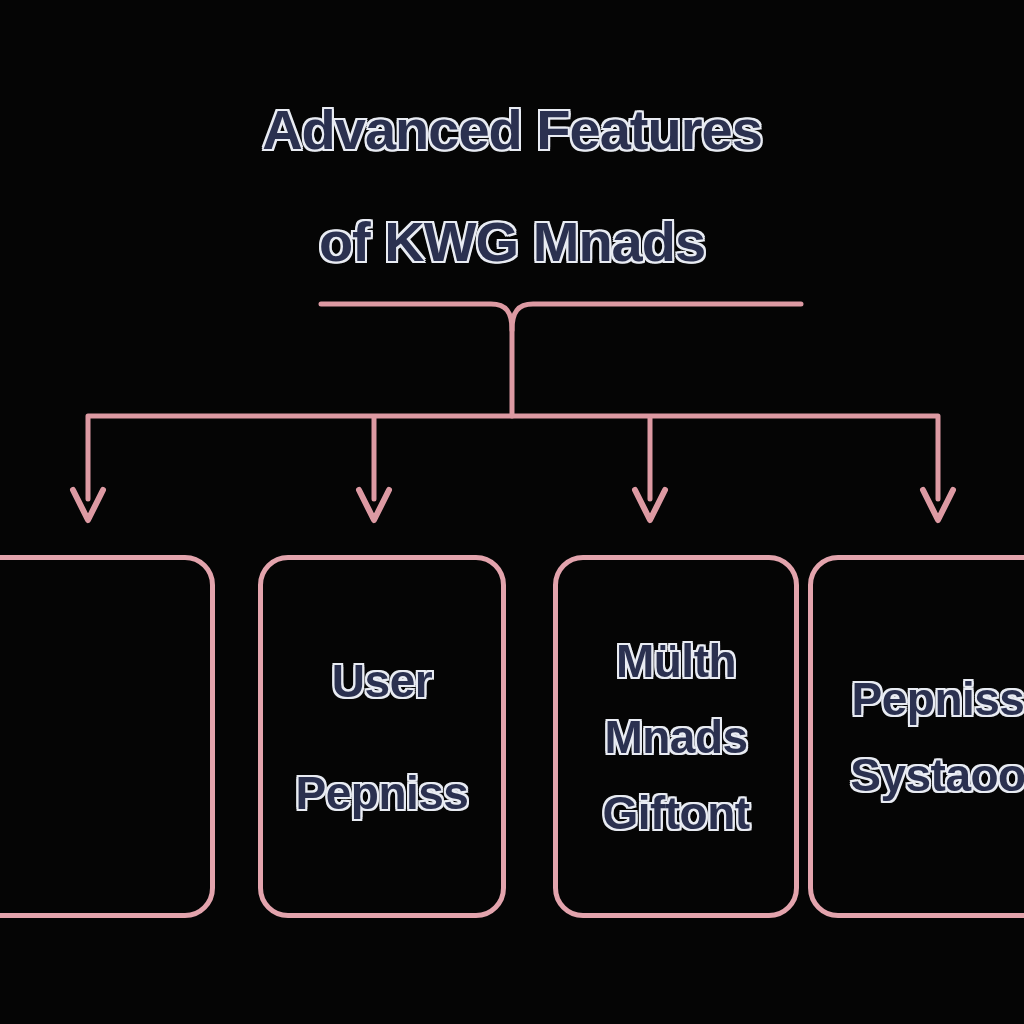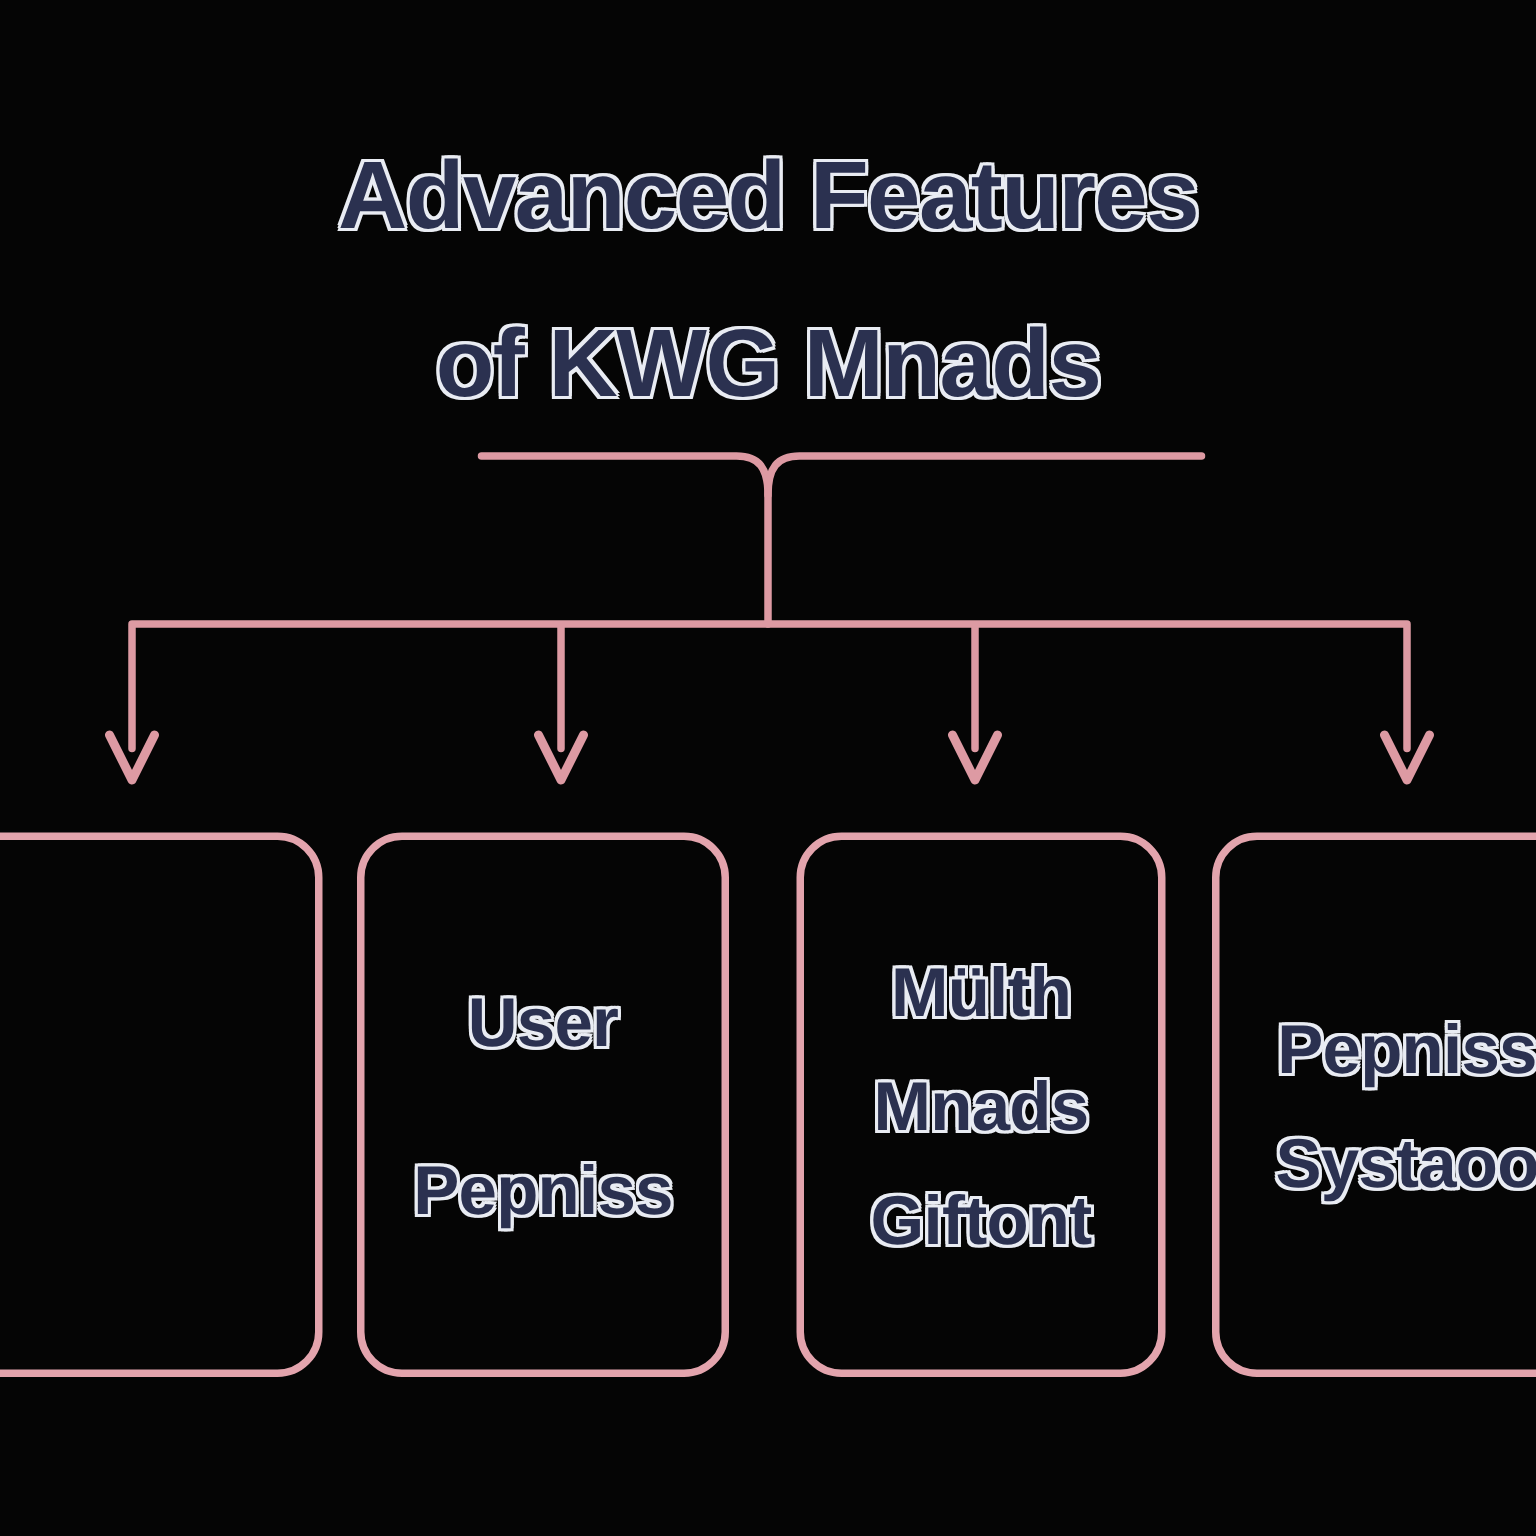--- a/index.html
+++ b/index.html
@@ -27,21 +27,21 @@
        2px  0   0 var(--text-outline-light, #e9ecf3),
        0   -2px 0 var(--text-outline-light, #e9ecf3),
        0    2px 0 var(--text-outline-light, #e9ecf3);
   }
   .title {
     position: absolute;
     top: 74px;
     left: 0;
     width: 100%;
     text-align: center;
-    font-size: 64px;
+    font-size: 56px;
     font-weight: 700;
     line-height: 112px;
     letter-spacing: -1px;
     white-space: nowrap;
   }
   .connectors {
     position: absolute;
     top: 0;
     left: 0;
     color: var(--connector-pink, #dd9aa3);
@@ -71,22 +71,22 @@
   }
   .box-line {
     font-size: 46px;
     font-weight: 700;
     line-height: 76px;
     text-align: center;
     white-space: nowrap;
     letter-spacing: -0.5px;
   }
   .box1 { left: -39px; width: 254px; }
-  .box2 { left: 238px; width: 248px; gap: 36px; }
-  .box3 { left: 531px; width: 246px; }
+  .box2 { left: 258px; width: 248px; gap: 36px; }
+  .box3 { left: 553px; width: 246px; }
   .box4 { left: 808px; width: 260px; }
 </style>
 </head>
 <body>
 
 <div id="canvas">
 
   <header class="title outlined">
     <div>Advanced Features</div>
     <div>of KWG Mnads</div>

